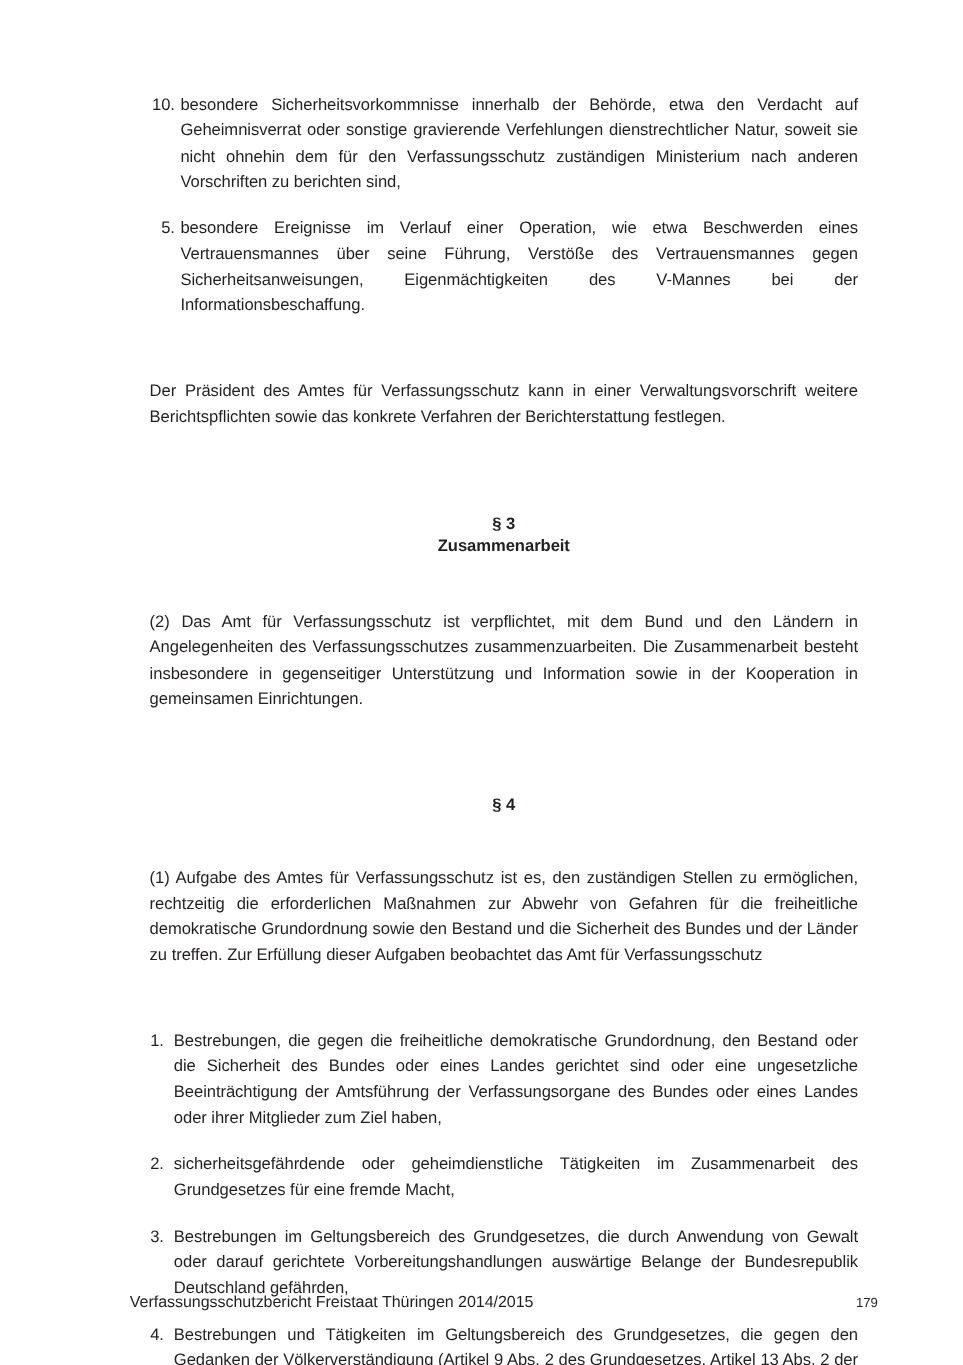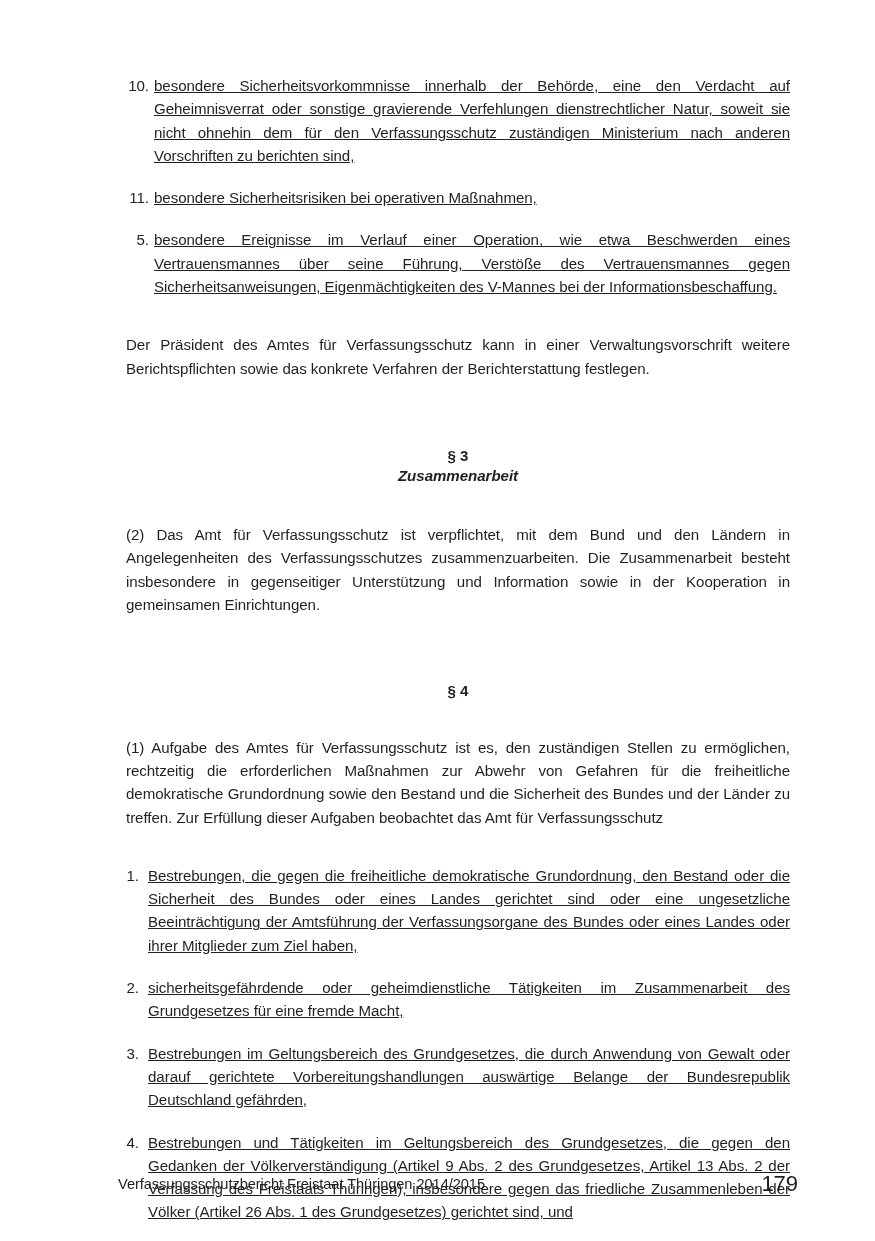--- a/index.html
+++ b/index.html
@@ -29,32 +29,31 @@
     top: 66px;
     width: 680px;
   }
 
   
   .para {
     font-size: 15.1px;
     line-height: 23.3px;
     text-align: justify;
     text-justify: inter-word;
-    margin: 8px;
+    margin: 18px;
     letter-spacing: -0.06px;
     word-spacing: 0.1px;
   }
   .para + .para { margin-top: 19px; }
 
   
   ol.num-list {
     list-style: none;
-    margin: 8px;
+    margin: 18px;
     padding: 0;
-    text-decoration: underline;
   }
   ol.num-list li {
     position: relative;
     font-size: 15.1px;
     line-height: 23.3px;
     text-align: justify;
     text-justify: inter-word;
     letter-spacing: -0.06px;
   }
   ol.num-list li + li { margin-top: 19px; }
@@ -80,21 +79,21 @@
 
   
   .section-heading {
     text-align: center;
     font-weight: bold;
     font-size: 15.1px;
     line-height: 20.5px;
     letter-spacing: -0.05px;
   }
   .section-heading .sec-num { display: block; }
-  .section-heading .sec-title { display: block; font-style: italic; }
+  .section-heading .sec-title { display: block; }
 
   .gap-before-heading-1 { height: 58px; }
   .gap-after-heading-1  { height: 28px; }
   .gap-before-heading-2 { height: 57px; }
   .gap-after-heading-2  { height: 26px; }
   .gap-before-list      { height: 19px; }
   .gap-para-block       { height: 19px; }
 
   
   .footer {
@@ -104,38 +103,34 @@
     width: 680px;
     display: flex;
     align-items: flex-start;
     justify-content: space-between;
     font-size: 14.6px;
     line-height: 20px;
     letter-spacing: -0.05px;
     color: #231f20;
   }
   .footer .page-number {
-    font-size: 22px;
+    font-size: 12px;
   }
 </style>
 </head>
 <body>
 
 <div class="page">
 
   <div class="content">
 
     <ol class="num-list list-two-digit">
       <li>
         <span class="marker">10.</span>
-        <span class="li-text">besondere Sicherheitsvorkommnisse innerhalb der Behörde, eine den Verdacht auf Geheimnisverrat oder sonstige gravierende Verfehlungen dienstrechtlicher Natur, soweit sie nicht ohnehin dem für den Verfassungsschutz zuständigen Ministerium nach anderen Vorschriften zu berichten sind,</span>
-      </li>
-      <li>
-        <span class="marker">11.</span>
-        <span class="li-text">besondere Sicherheitsrisiken bei operativen Maßnahmen,</span>
+        <span class="li-text">besondere Sicherheitsvorkommnisse innerhalb der Behörde, etwa den Verdacht auf Geheimnisverrat oder sonstige gravierende Verfehlungen dienstrechtlicher Natur, soweit sie nicht ohnehin dem für den Verfassungsschutz zuständigen Ministerium nach anderen Vorschriften zu berichten sind,</span>
       </li>
       <li>
         <span class="marker">5.</span>
         <span class="li-text">besondere Ereignisse im Verlauf einer Operation, wie etwa Beschwerden eines Vertrauensmannes über seine Führung, Verstöße des Vertrauensmannes gegen Sicherheitsanweisungen, Eigenmächtigkeiten des V-Mannes bei der Informationsbeschaffung.</span>
       </li>
     </ol>
 
     <div class="gap-para-block"></div>
 
     <p class="para">Der Präsident des Amtes für Verfassungsschutz kann in einer Verwaltungsvorschrift weitere Berichtspflichten sowie das konkrete Verfahren der Berichterstattung festlegen.</p>

